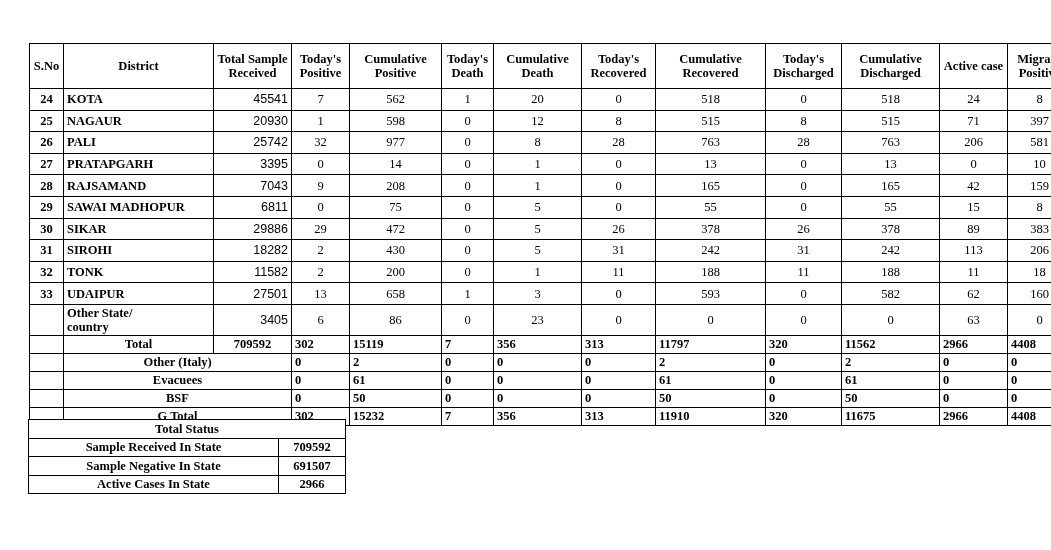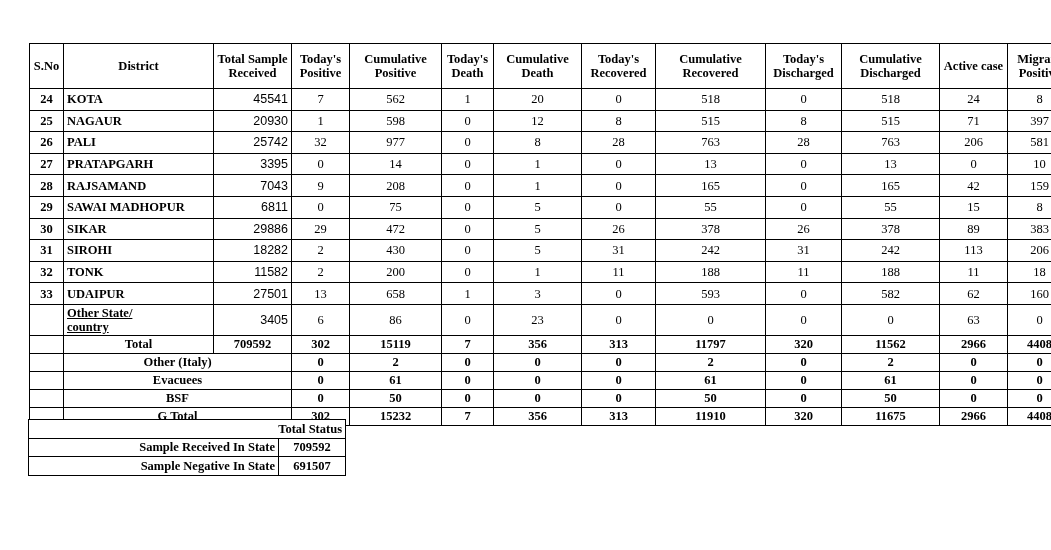--- a/index.html
+++ b/index.html
@@ -80,21 +80,20 @@
   tr.data-row td { height: 20.6px; }
 
   
   tr.otherstate-row td { height: 30px; }
   td.district-two-line {
     text-align: left;
     font-weight: bold;
     font-size: 12.5px;
     line-height: 1.08;
     padding-left: 4px;
-    text-decoration: underline;
   }
   td.total-sample-bottom {
     text-align: right;
     font-family: "Liberation Sans", "DejaVu Sans", sans-serif;
     font-size: 12.5px;
     vertical-align: bottom;
     padding-bottom: 1px;
     padding-right: 4px;
   }
 
@@ -109,38 +108,37 @@
     font-weight: bold;
     font-size: 12.5px;
   }
   td.total-sample-bold {
     text-align: center;
     font-weight: bold;
     font-size: 12.5px;
     font-family: "Liberation Serif", "DejaVu Serif", serif;
   }
   td.num-bold {
-    text-align: center;
     font-weight: bold;
     font-size: 12.5px;
   }
 
   
   #summary-table-wrap {
     position: absolute;
     left: 28px;
     top: 419px;
     width: 317px;
   }
   #summary-table-wrap table.grid td {
     height: 17.5px;
     font-size: 12.5px;
   }
   td.sum-label {
-    text-align: right;
+    text-align: center;
     font-weight: bold;
     padding-left: 4px;
   }
   td.sum-value {
     text-align: center;
     font-weight: bold;
   }
 </style>
 </head>
 <body>
@@ -477,15 +475,19 @@
         <td class="sum-label" colspan="2">Total Status</td>
       </tr>
       <tr>
         <td class="sum-label">Sample Received In State</td>
         <td class="sum-value">709592</td>
       </tr>
       <tr>
         <td class="sum-label">Sample Negative In State</td>
         <td class="sum-value">691507</td>
       </tr>
+      <tr>
+        <td class="sum-label">Active Cases In State</td>
+        <td class="sum-value">2966</td>
+      </tr>
     </tbody>
   </table>
 </div>
 
 </body></html>

